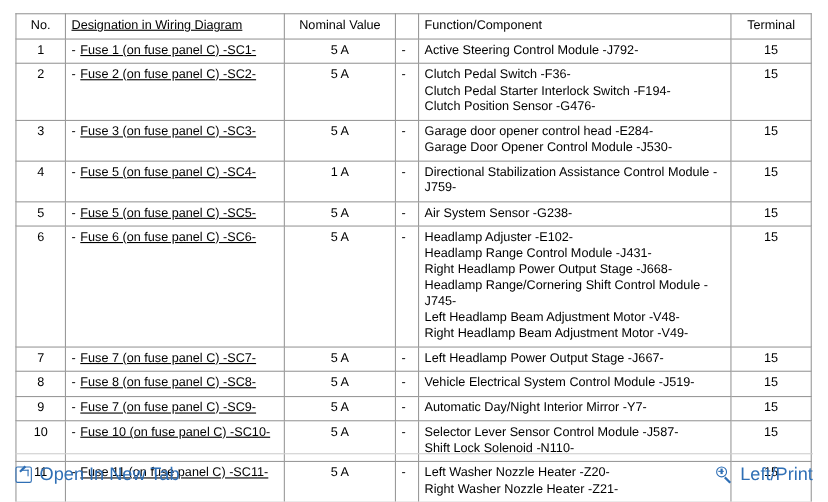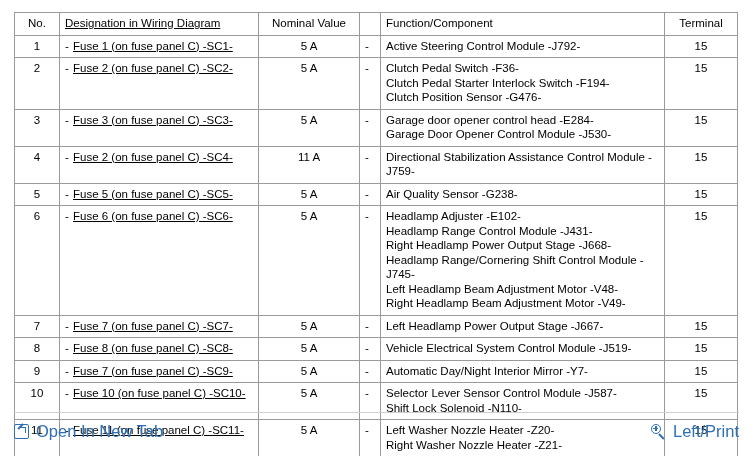--- a/index.html
+++ b/index.html
@@ -232,35 +232,35 @@
             <td class="col-nominal">5 A</td>
             <td class="col-dash">-</td>
             <td class="col-func multi-line">
               <div>Garage door opener control head -E284-</div>
               <div>Garage Door Opener Control Module -J530-</div>
             </td>
             <td class="col-term">15</td>
           </tr>
           <tr>
             <td class="col-no">4</td>
-            <td class="col-desig"><span class="desig-dash">-</span><span>Fuse 2 (on fuse panel C) -SC4-</span></td>
-            <td class="col-nominal">11 A</td>
+            <td class="col-desig"><span class="desig-dash">-</span><span>Fuse 5 (on fuse panel C) -SC4-</span></td>
+            <td class="col-nominal">1 A</td>
             <td class="col-dash">-</td>
             <td class="col-func multi-line">
               <div>Directional Stabilization Assistance Control Module -J759-</div>
             </td>
             <td class="col-term">15</td>
           </tr>
           <tr>
             <td class="col-no">5</td>
             <td class="col-desig"><span class="desig-dash">-</span><span>Fuse 5 (on fuse panel C) -SC5-</span></td>
             <td class="col-nominal">5 A</td>
             <td class="col-dash">-</td>
             <td class="col-func multi-line">
-              <div>Air Quality Sensor -G238-</div>
+              <div>Air System Sensor -G238-</div>
             </td>
             <td class="col-term">15</td>
           </tr>
           <tr>
             <td class="col-no">6</td>
             <td class="col-desig"><span class="desig-dash">-</span><span>Fuse 6 (on fuse panel C) -SC6-</span></td>
             <td class="col-nominal">5 A</td>
             <td class="col-dash">-</td>
             <td class="col-func multi-line">
               <div>Headlamp Adjuster -E102-</div>

